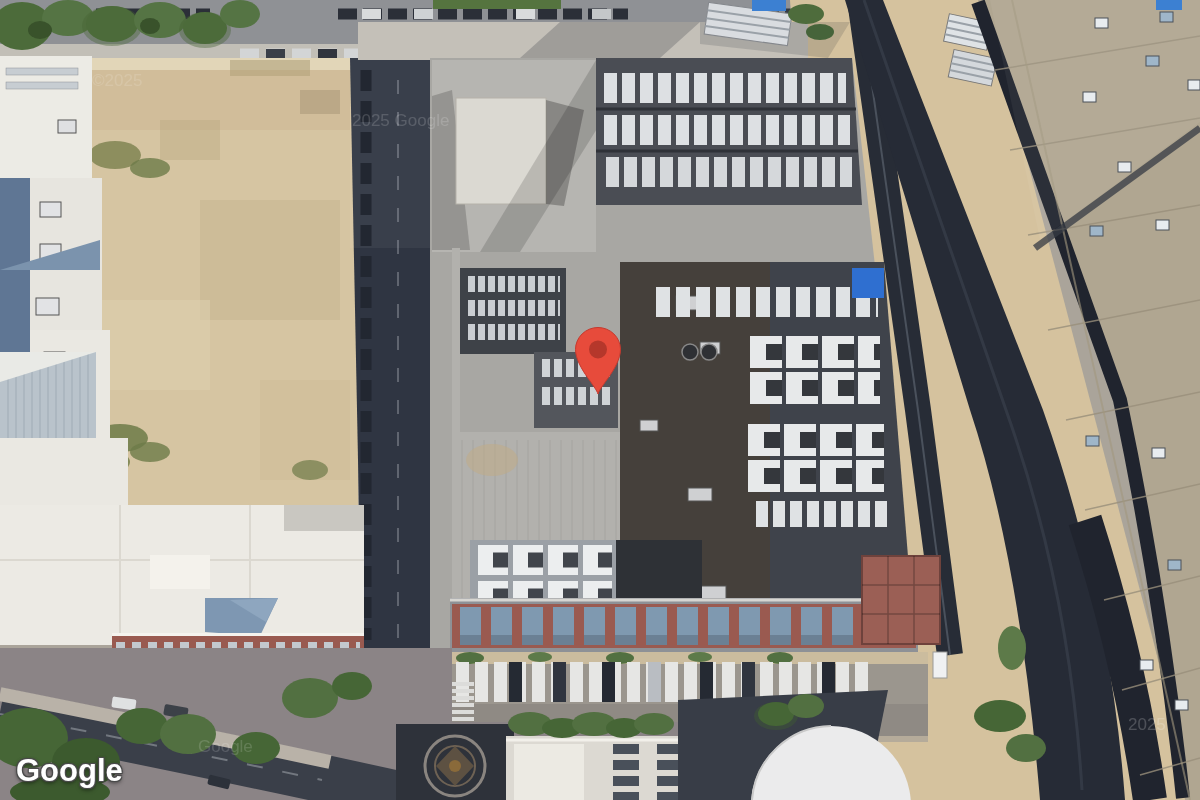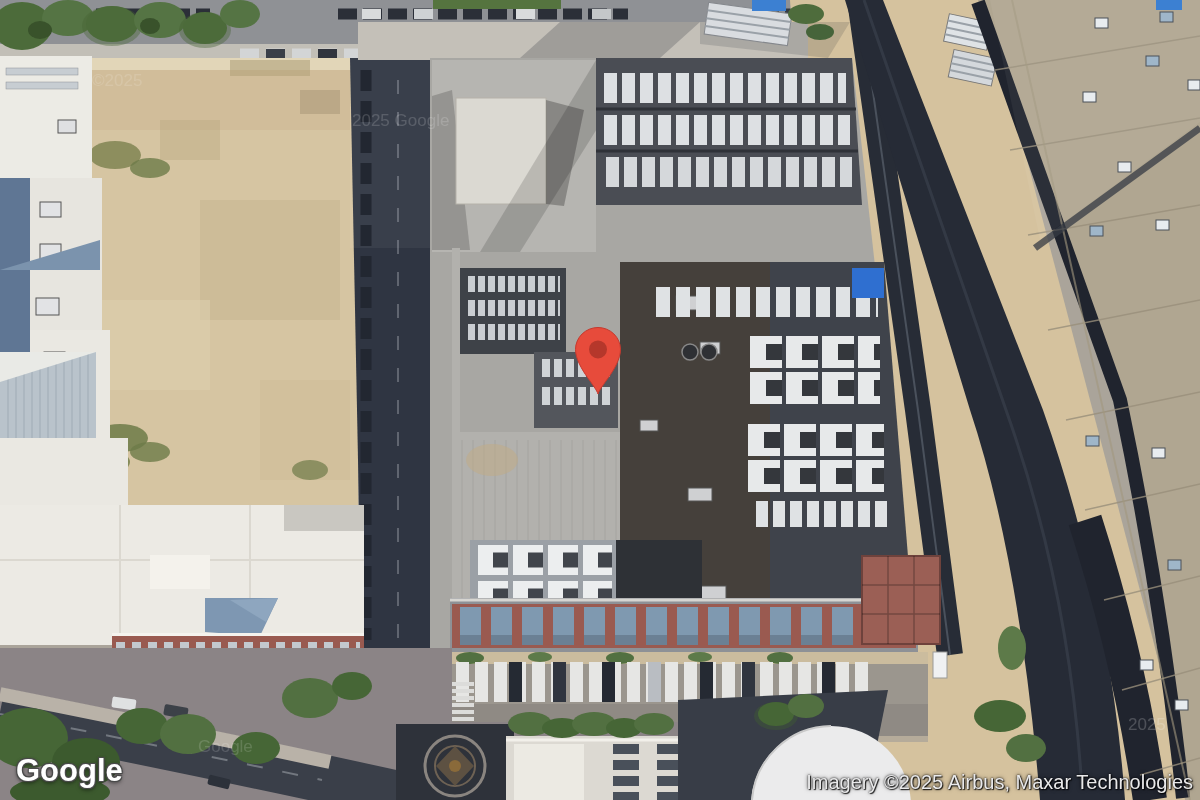--- a/index.html
+++ b/index.html
@@ -355,15 +355,14 @@
 
   <div class="marker" style="left:574px;top:326px;width:48px;height:70px">
     <svg width="48" height="70" viewBox="0 0 48 70">
       <path stroke-width="1" d="M24 1.5 C11.6 1.5 1.5 11.4 1.5 23.4 C1.5 33 8 43.6 13.5 51.5 C18.5 58.6 23 64.5 24 68 C25 64.5 29.5 58.6 34.5 51.5 C40 43.6 46.5 33 46.5 23.4 C46.5 11.4 36.4 1.5 24 1.5 Z" fill="#E74B3B" stroke="#C43A2F"></path>
       <circle cx="24" cy="23.4" r="9" fill="#B5372B"></circle>
     </svg>
   </div>
 
   <div class="google-logo">Google</div>
 
-  <div class="attribution">Imagery ©2025 Airbus, Maxar Technologies</div>
 
 </div>
 
 </body></html>

